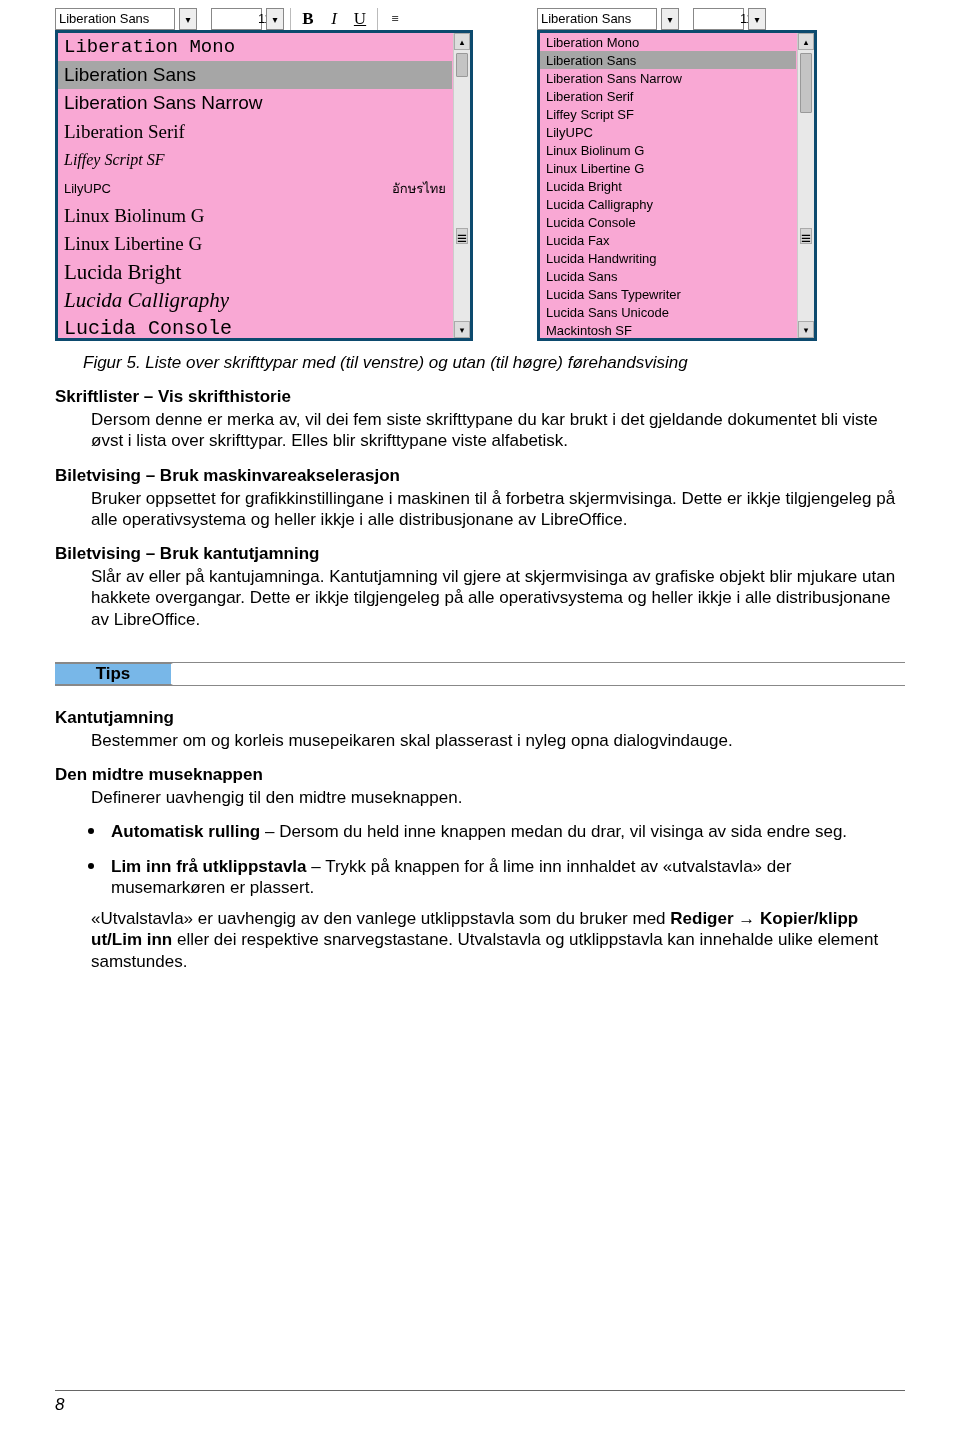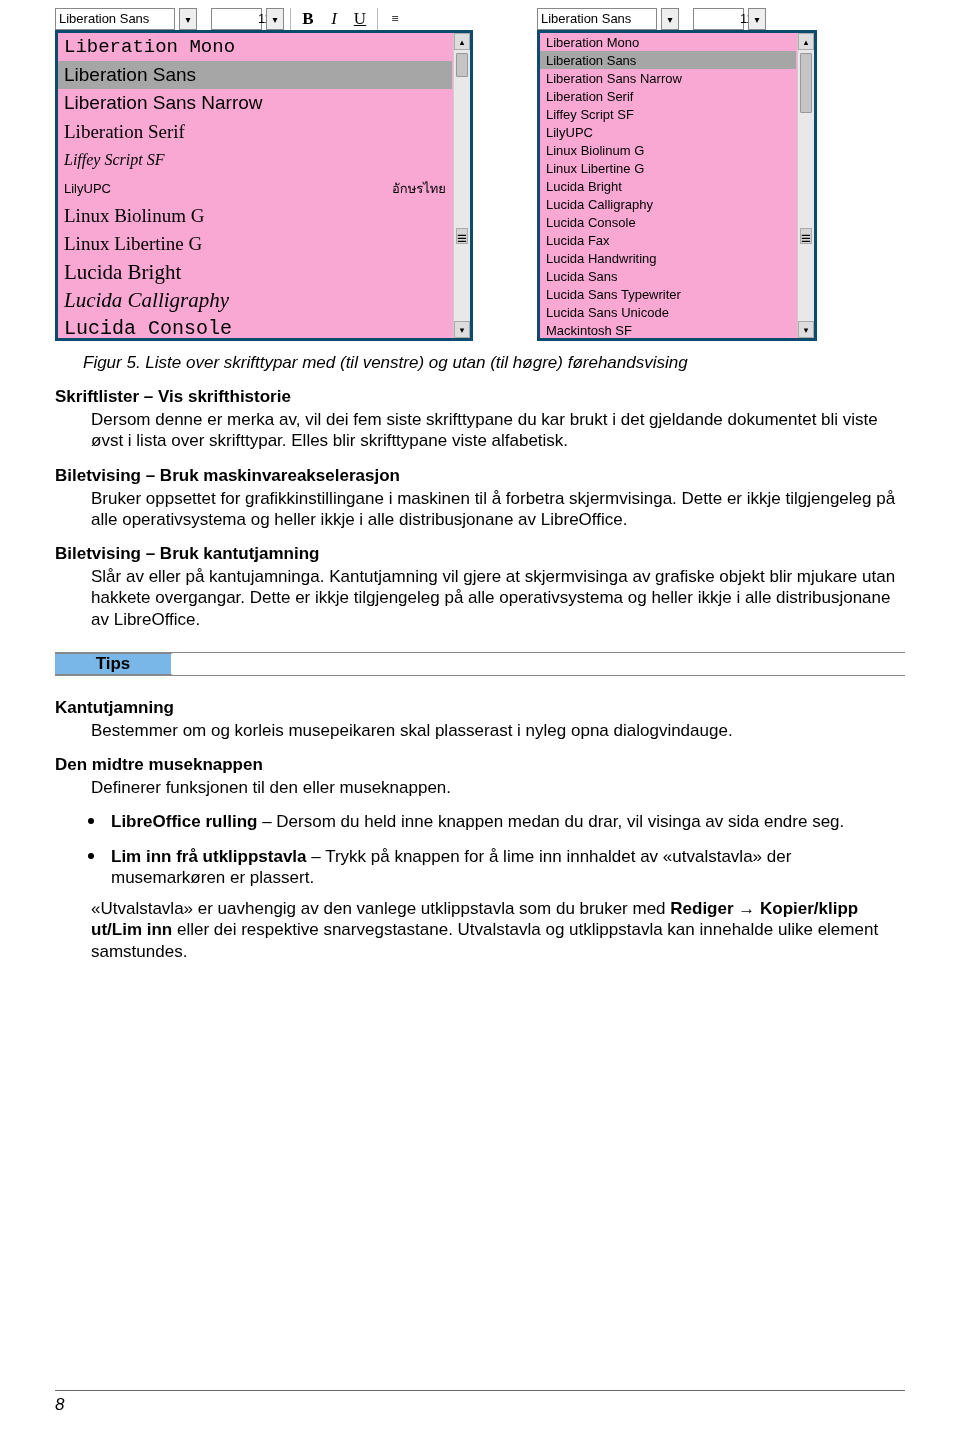--- a/index.html
+++ b/index.html
@@ -106,21 +106,21 @@
     line-height: 1.25;
   }
   .bullets { margin-left: 52px; margin-top:6px; }
   .bullets li { list-style: disc; margin-top:10px; line-height:1.25; padding-left:4px;}
   .bullets li::marker { font-size: 20px; }
   .follow { margin-left:36px; margin-top:10px; line-height:1.25; }
   strong, b { font-weight: bold; }
   em, i { font-style: italic; }
   
   .tips-box {
-    margin-top: 22px;
+    margin-top: 32px;
     display:flex;
     border-top:1px solid #888;
     border-bottom:1px solid #888;
   }
   .tips-label {
     width: 118px;
     background: #78b7e8;
     display:flex; align-items:center; justify-content:center;
     font-weight:bold;
     border-right: 2px solid #fff;
@@ -242,23 +242,23 @@
 <div class="body-p">Slår av eller på kantujamninga. Kantutjamning vil gjere at skjermvisinga av grafiske objekt blir mjukare utan hakkete overgangar. Dette er ikkje tilgjengeleg på alle operativsystema og heller ikkje i alle distribusjonane av LibreOffice.</div>
 
 <div class="tips-box">
   <div class="tips-label">Tips</div>
 </div>
 
 <div class="section-h" style="margin-top:22px">Kantutjamning</div>
 <div class="body-p">Bestemmer om og korleis musepeikaren skal plasserast i nyleg opna dialogvindauge.</div>
 
 <div class="section-h">Den midtre museknappen</div>
-<div class="body-p">Definerer funksjonen til den eller museknappen.</div>
+<div class="body-p">Definerer uavhengig til den midtre museknappen.</div>
 <ul class="bullets">
-  <li><b>LibreOffice rulling</b><span> – Dersom du held inne knappen medan du drar, vil visinga av sida endre seg.</span></li>
+  <li><b>Automatisk rulling</b><span> – Dersom du held inne knappen medan du drar, vil visinga av sida endre seg.</span></li>
   <li><b>Lim inn frå utklippstavla</b><span> – Trykk på knappen for å lime inn innhaldet av «utvalstavla» der musemarkøren er plassert.</span></li>
 </ul>
 <div class="follow">
   <span>«Utvalstavla» er uavhengig av den vanlege utklippstavla som du bruker med </span><b>Rediger → Kopier/klipp ut/Lim inn</b><span> eller dei respektive snarvegstastane. Utvalstavla og utklippstavla kan innehalde ulike element samstundes.</span>
 </div>
 
 <div class="footer">
   <span>8</span>
 </div>
 

